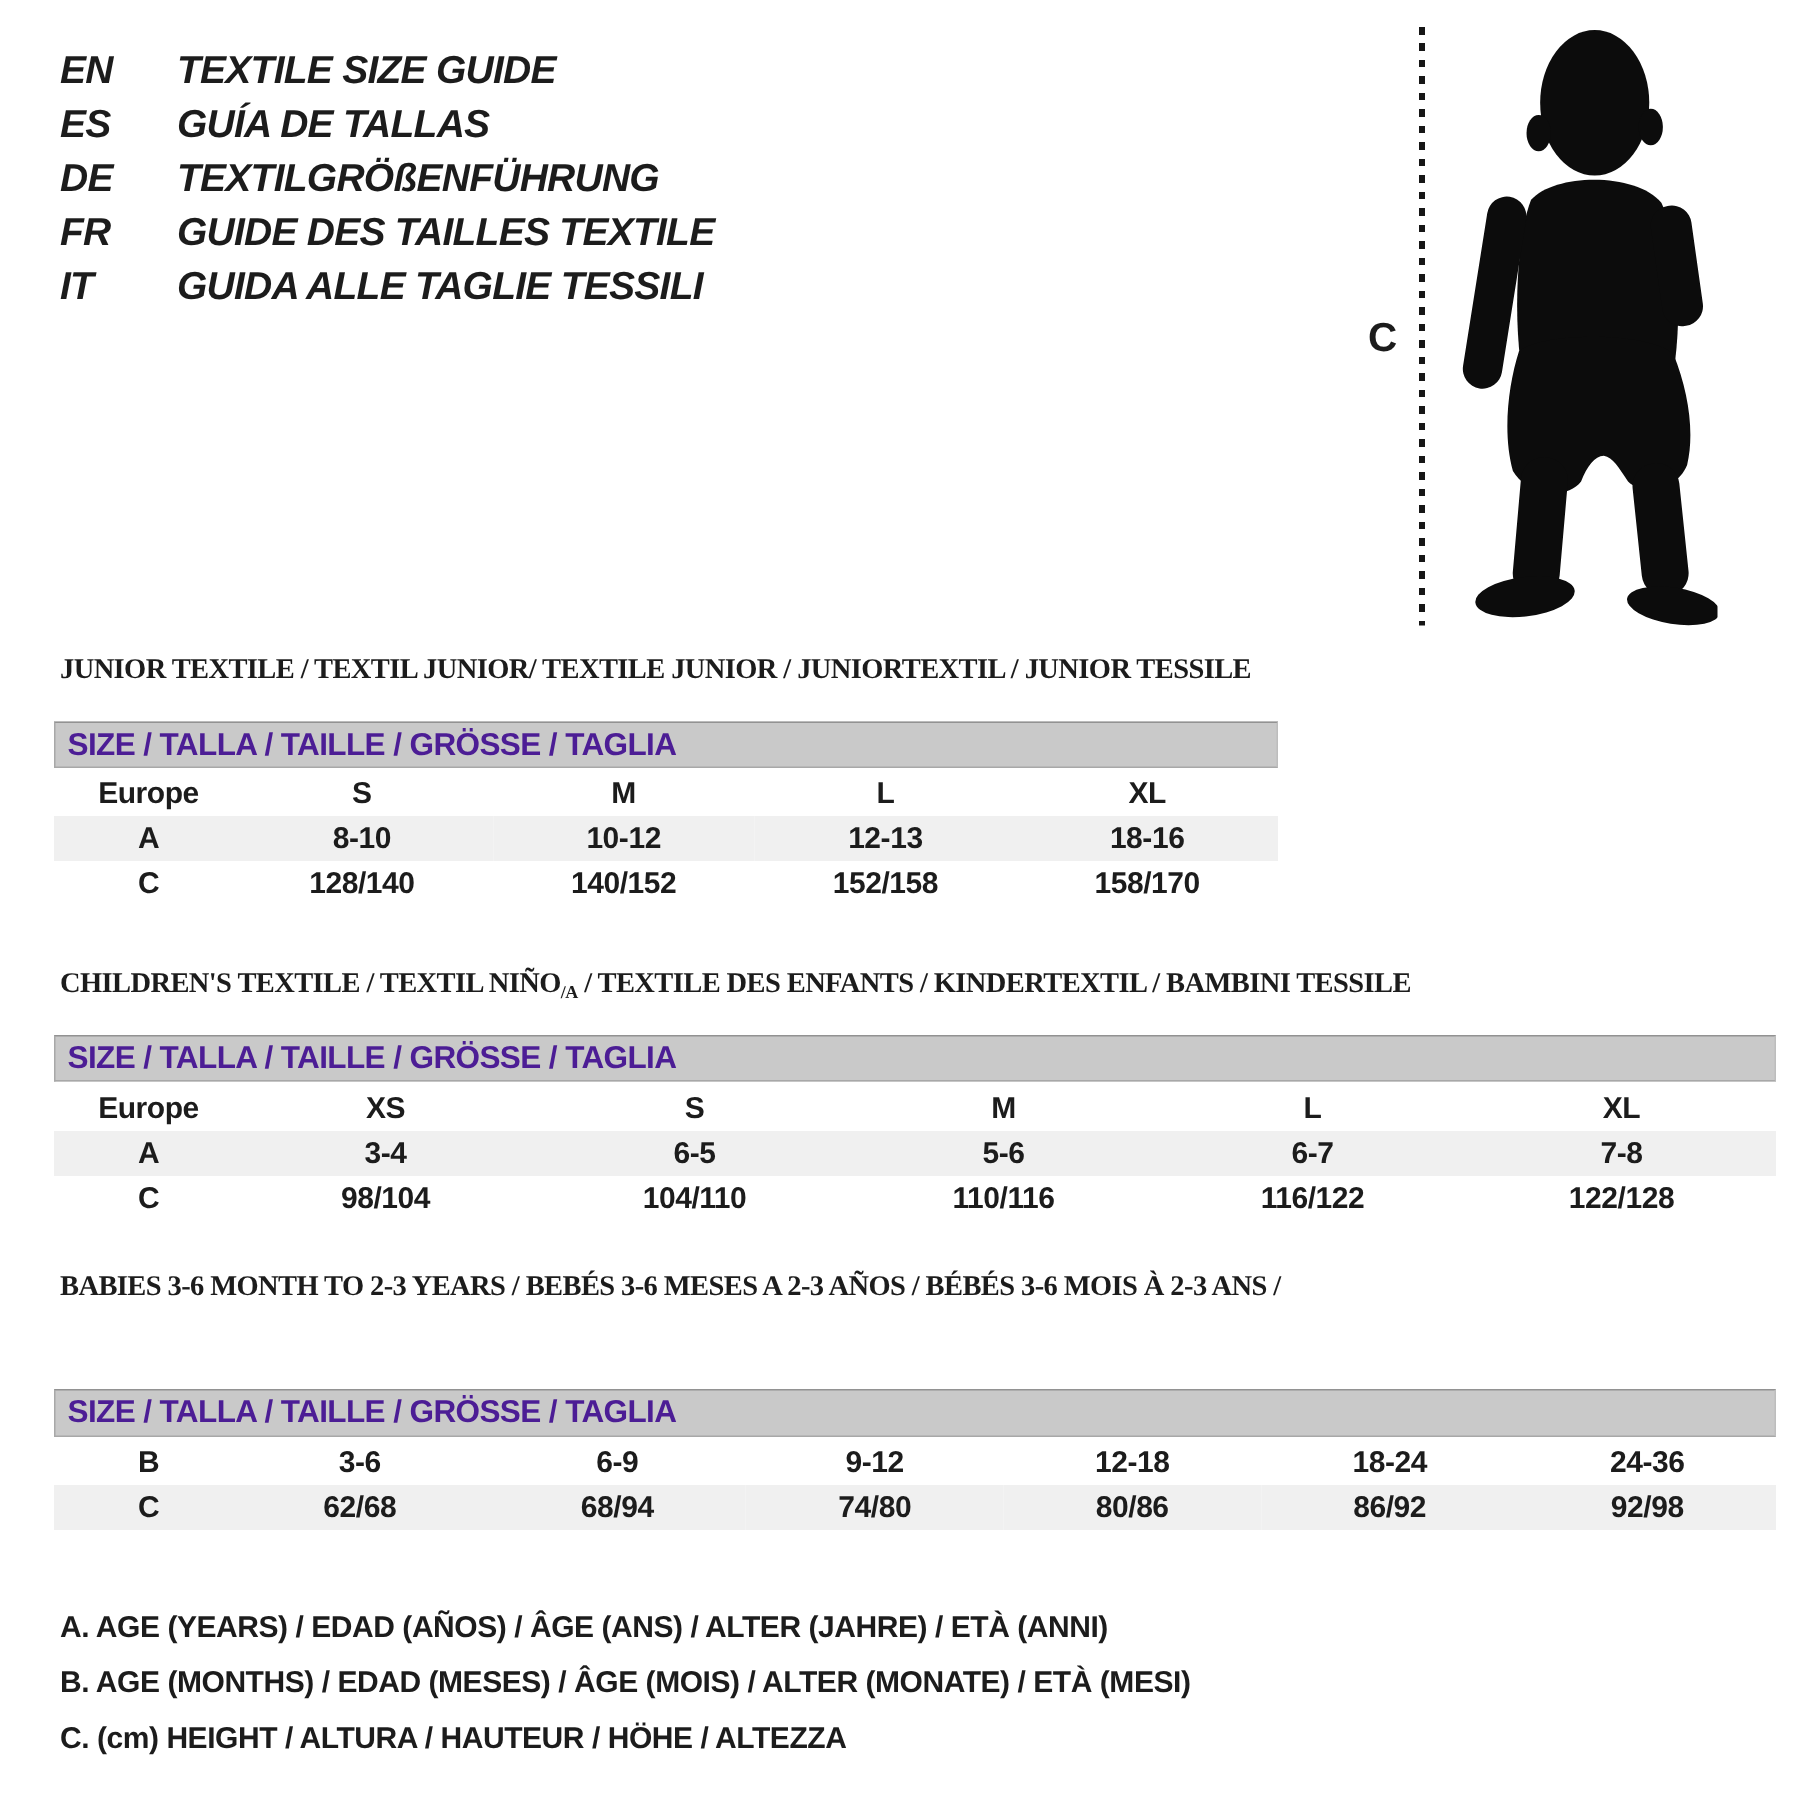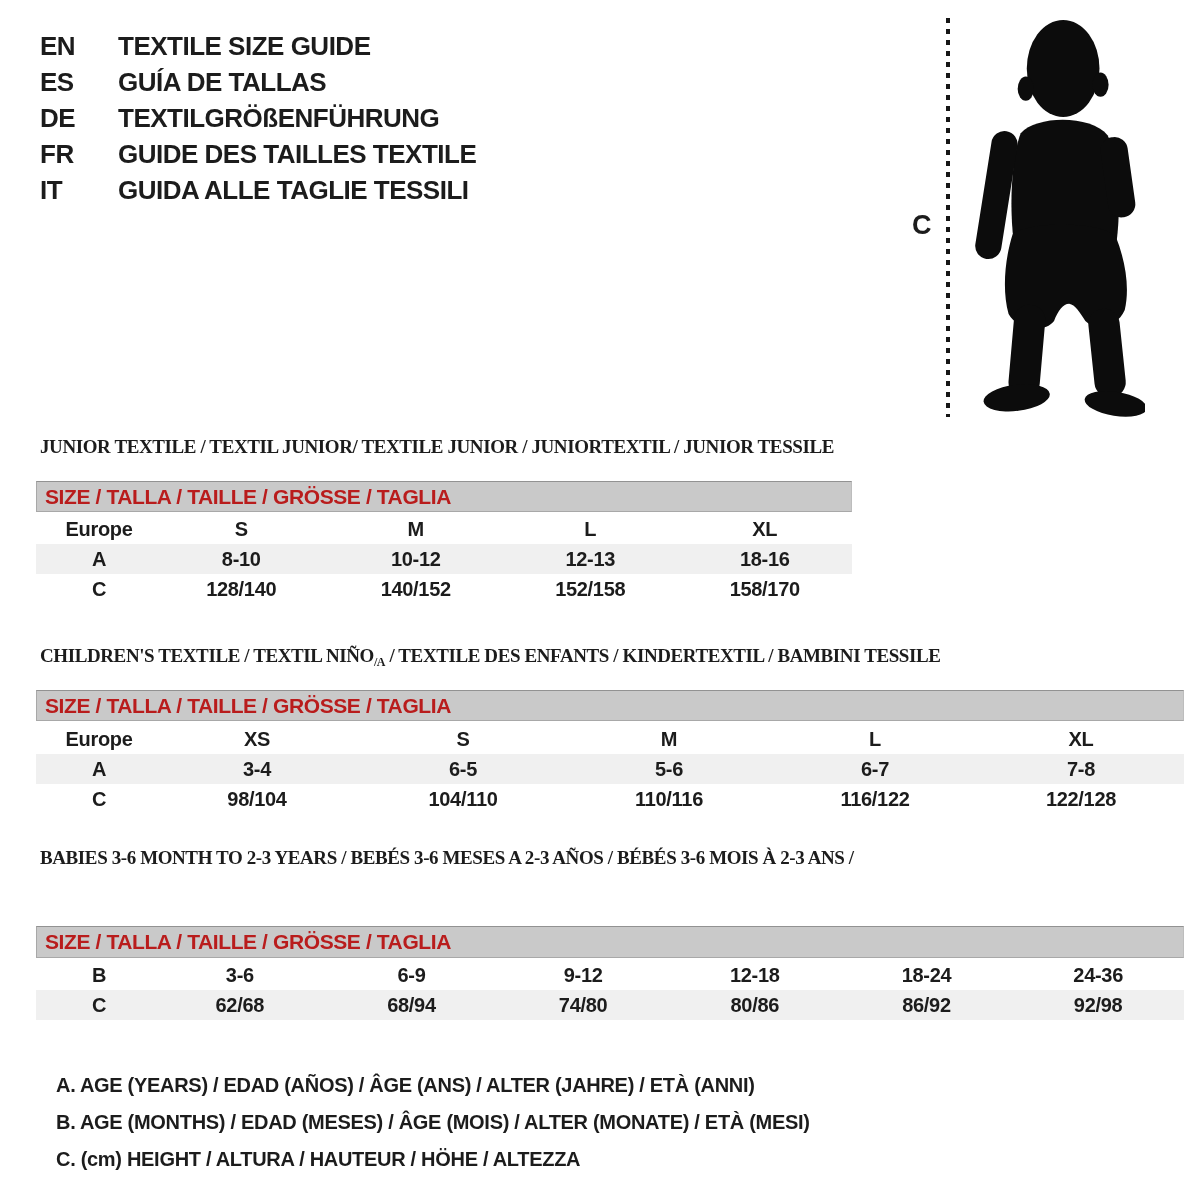--- a/index.html
+++ b/index.html
@@ -8,21 +8,21 @@
     width: 1200px;
     height: 1200px;
     background: #ffffff;
     overflow: hidden;
     font-family: "Liberation Sans", sans-serif;
     color: #1c1c1c;
     -webkit-font-smoothing: antialiased;
   }
 
   
-  .lang-list { position: absolute; left: 40px; top: 28px; }
+  .lang-list { position: absolute; left: 40px; top: 28px; font-style: italic; }
   .lang-row { display: flex; line-height: 36px; height: 36px; }
   .lang-code {
     width: 78px; font-weight: bold; font-size: 26px; letter-spacing: -0.5px;
   }
   .lang-title {
     font-weight: bold; font-size: 26px; letter-spacing: -0.5px; white-space: nowrap;
   }
 
   
   .dash-line {
@@ -42,38 +42,38 @@
   }
   .sub-a { font-size: 12px; vertical-align: -4px; font-weight: bold; }
 
   .size-bar {
     position: absolute; left: 36px; height: 31px;
     background: #c9c9c9;
     border-top: 1px solid #929292; border-bottom: 1px solid #a8a8a8;
     border-left: 1px solid #a8a8a8; border-right: 1px solid #bdbdbd;
     box-sizing: border-box;
     font-size: 21px; font-weight: bold; letter-spacing: -0.4px;
-    line-height: 29px; padding-left: 8px; color: #b91c1c;
+    line-height: 29px; padding-left: 8px; color: #4c1d95;
     white-space: nowrap; overflow: hidden;
   }
 
   .size-table { position: absolute; left: 36px; display: table; table-layout: fixed; }
   .t-row { display: table-row; }
   .t-row.shaded { background: #f0f0f0; }
   .t-cell {
     display: table-cell; height: 30px; vertical-align: middle;
     font-size: 20px; font-weight: bold; text-align: center; letter-spacing: -0.3px;
   }
   .t-cell.label { width: 110px; text-align: center; padding-left: 8px; }
 
   
   .legend { position: absolute; left: 40px; top: 1067px; }
   .legend-line {
     line-height: 37px; height: 37px; font-size: 20px; font-weight: bold;
-    letter-spacing: -0.3px; white-space: nowrap; margin-left: 16px;
+    letter-spacing: -0.3px; white-space: nowrap;
   }
 </style>
 </head>
 <body>
 
 <div class="canvas">
 
   <div class="lang-list">
     <div class="lang-row">
       <span class="lang-code">EN</span>

